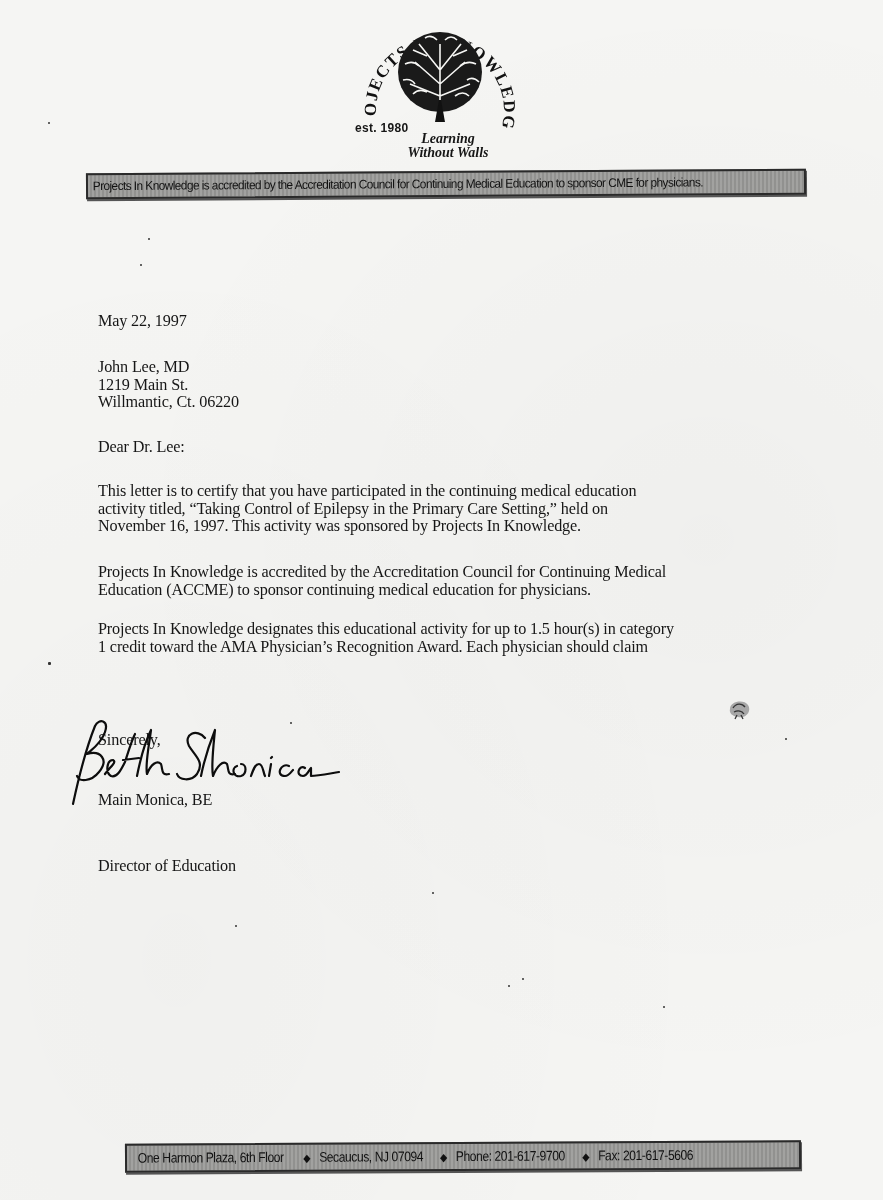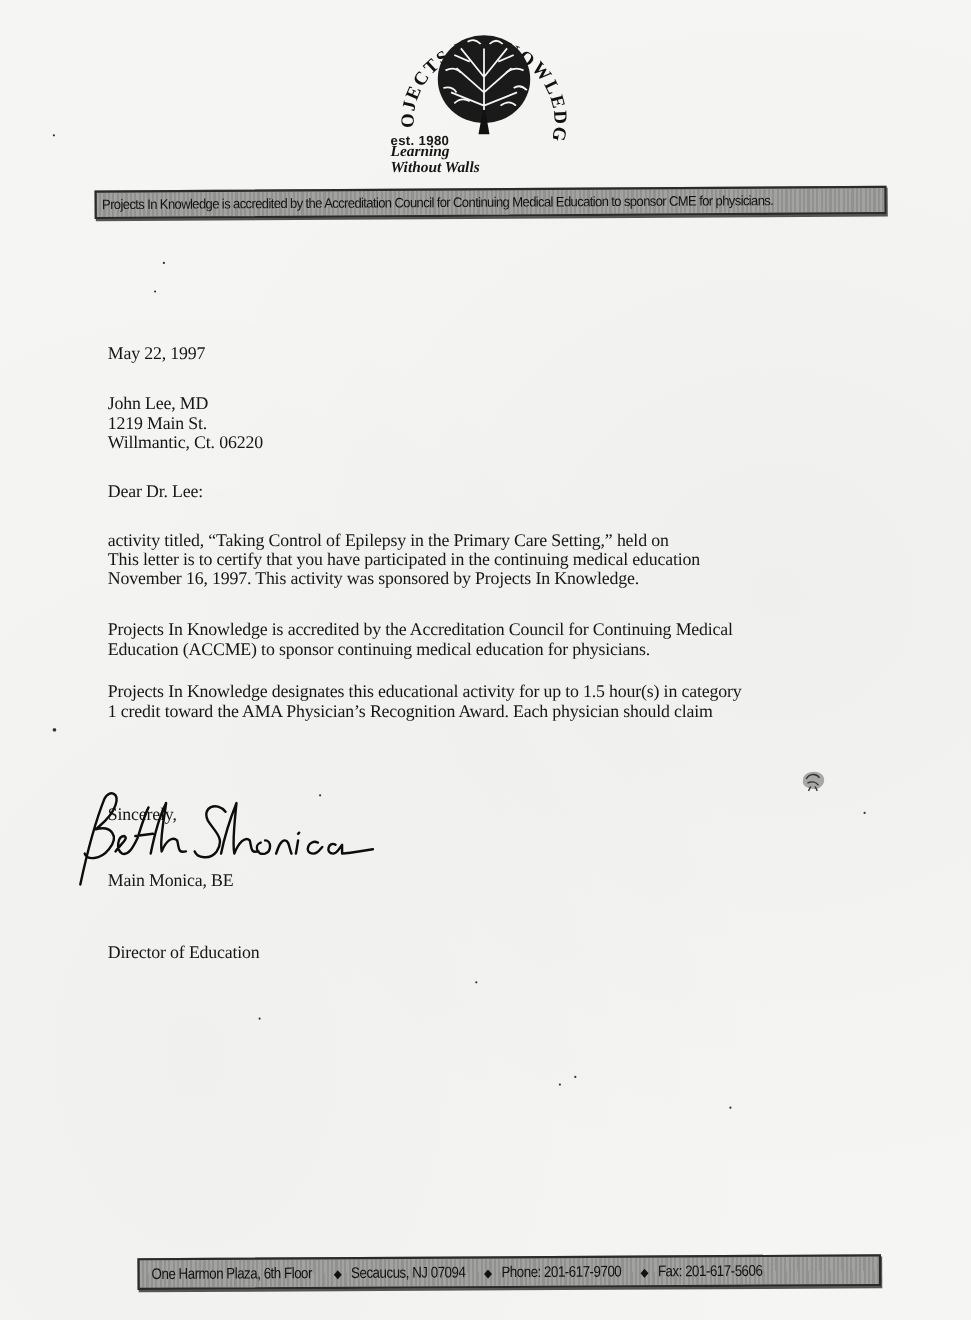--- a/index.html
+++ b/index.html
@@ -21,22 +21,22 @@
     .logo {
       position: absolute; left: 355px; top: 4px; width: 170px; height: 160px;
     }
     .logo svg { width: 170px; height: 125px; display: block; }
     .logo .est {
       position: absolute; left: 0; right: 0; top: 117px;
       text-align: left; font-family: "Liberation Sans", sans-serif;
       font-size: 12px; font-weight: bold; letter-spacing: 0.3px;
     }
     .logo .tagline {
-      position: absolute; left: 0; right: 0; top: 128px;
-      font-style: italic; font-weight: bold;
+      position: absolute; left: 16px; right: 0; top: 128px;
+      text-align: center; font-style: italic; font-weight: bold;
       font-size: 14px; line-height: 14px;
     }
     
     .banner {
       position: absolute;
       background: #9a9a98;
       background-image: repeating-linear-gradient(90deg, rgba(255,255,255,0.08) 0 2px, rgba(0,0,0,0.06) 2px 4px);
       border: 2px solid #2a2a2a;
       box-shadow: 1px 2px 0 #555;
       font-family: "Liberation Sans", sans-serif;
@@ -122,22 +122,22 @@
 
   <div class="text addr">
     <span class="line">John Lee, MD</span>
     <span class="line">1219 Main St.</span>
     <span class="line">Willmantic, Ct. 06220</span>
   </div>
 
   <div class="text salutation">Dear Dr. Lee:</div>
 
   <div class="text p1">
+    <span class="line">This letter is to certify that you have participated in the continuing medical education</span>
     <span class="line">activity titled, “Taking Control of Epilepsy in the Primary Care Setting,” held on</span>
-    <span class="line">This letter is to certify that you have participated in the continuing medical education</span>
     <span class="line">November 16, 1997.  This activity was sponsored by Projects In Knowledge.</span>
   </div>
 
   <div class="text p2">
     <span class="line">Projects In Knowledge is accredited by the Accreditation Council for Continuing Medical</span>
     <span class="line">Education (ACCME) to sponsor continuing medical education for physicians.</span>
   </div>
 
   <div class="text p3">
     <span class="line">Projects In Knowledge designates this educational activity for up to 1.5 hour(s) in category</span>

